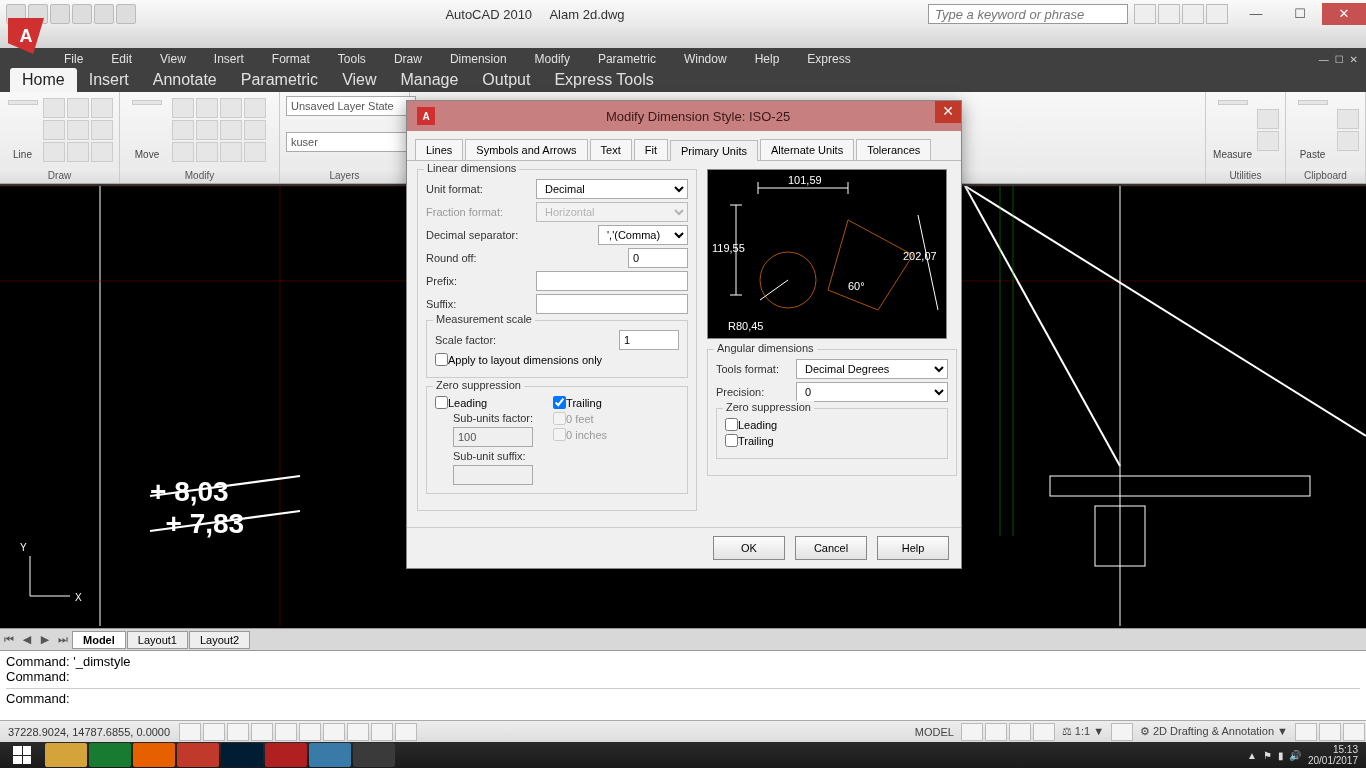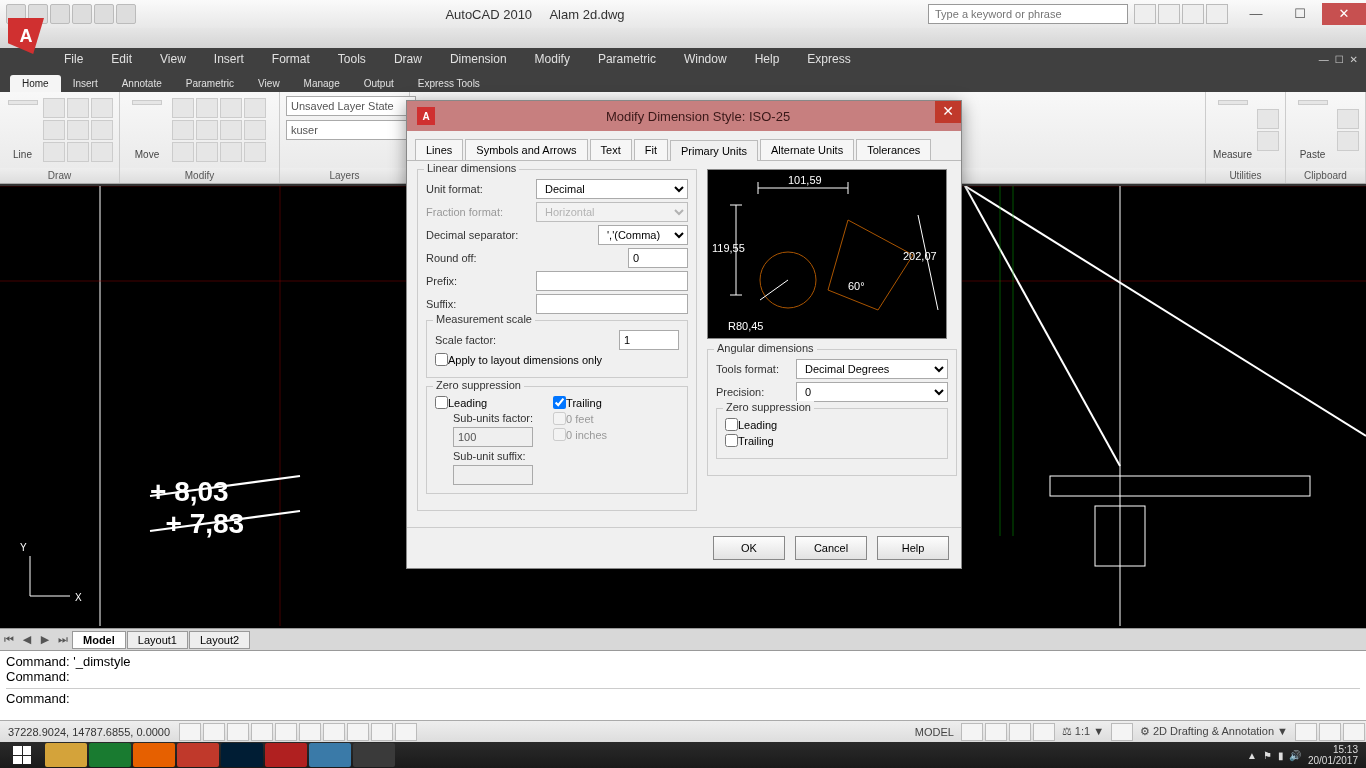--- a/index.html
+++ b/index.html
@@ -3,38 +3,38 @@
 <meta charset="utf-8">
 <style>
 * { box-sizing: border-box; margin: 0; padding: 0; font-family: "Segoe UI", Tahoma, sans-serif; }
 body { width: 1366px; height: 768px; overflow: hidden; background: #333; position: relative; }
 
 
 .titlebar { height: 28px; background: linear-gradient(#fafafa,#e8e8e8); display: flex; align-items: center; font-size: 12px; }
 .titlebar .qat { display: flex; gap: 2px; padding: 0 6px; }
 .titlebar .qat .ico { width: 20px; height: 20px; background: #ddd; border: 1px solid #bbb; border-radius: 2px; }
 .titlebar .title { flex: 1; text-align: center; color: #333; font-size: 13px; }
-.titlebar .search { width: 200px; height: 20px; border: 1px solid #999; background: #fff; font-size: 11px; padding: 0 6px; color: #888; }
+.titlebar .search { width: 200px; height: 20px; border: 1px solid #999; background: #fff; font-size: 13px; padding: 0 6px; color: #888; font-style: italic; }
 .titlebar .right-btns { display: flex; gap: 2px; margin: 0 6px; }
 .titlebar .right-btns .ico { width: 22px; height: 20px; background: #eee; border: 1px solid #bbb; }
 .titlebar .winbtn { width: 44px; height: 22px; text-align: center; line-height: 22px; color: #555; font-size: 13px; }
 .titlebar .winbtn.close { background: #c75050; color: #fff; }
 
 .app-logo-row { height: 20px; background: linear-gradient(#e6e6e6,#d4d4d4); position: relative; }
 .app-logo { position: absolute; left: 8px; top: -10px; width: 36px; height: 36px; background: #d03030; clip-path: polygon(0 0, 100% 0, 70% 100%, 0 70%); display: flex; align-items: center; justify-content: center; color: #fff; font-weight: bold; font-size: 18px; }
 
 
 .menubar { height: 22px; background: #404040; display: flex; align-items: center; padding-left: 50px; gap: 0; }
 .menubar .mitem { color: #e0e0e0; font-size: 12px; padding: 0 14px; cursor: pointer; }
 .menubar .right { margin-left: auto; display: flex; gap: 2px; padding-right: 6px; }
 .menubar .right span { color: #ccc; font-size: 10px; padding: 0 2px; }
 
 
 .ribbon-tabs { height: 22px; background: #404040; display: flex; align-items: flex-end; padding-left: 10px; }
-.ribbon-tabs .rtab { color: #e0e0e0; font-size: 10px; padding: 3px 12px; cursor: pointer; }
+.ribbon-tabs .rtab { color: #e0e0e0; font-size: 16px; padding: 3px 12px; cursor: pointer; }
 .ribbon-tabs .rtab.active { background: #f5f5f5; color: #222; border-radius: 3px 3px 0 0; }
 
 
 .ribbon { height: 92px; background: linear-gradient(#f8f8f8,#e8e8e8); border-bottom: 1px solid #aaa; display: flex; }
 .ribbon .panel { border-right: 1px solid #ccc; display: flex; flex-direction: column; }
 .ribbon .panel .body { flex: 1; display: flex; align-items: center; gap: 4px; padding: 4px 6px; }
 .ribbon .panel .label { text-align: center; font-size: 10px; color: #555; background: linear-gradient(#eee,#ddd); padding: 2px 0; }
 .ribbon .bigbtn { width: 42px; height: 60px; display: flex; flex-direction: column; align-items: center; justify-content: flex-end; font-size: 10px; color: #444; gap: 40px; }
 .ribbon .bigbtn .ico { width: 30px; height: 30px; background: #e6e6e6; border: 1px solid #ccc; margin-bottom: 4px; }
 .ribbon .smgrid { display: flex; flex-direction: column; gap: 2px; }
@@ -222,21 +222,21 @@
             <div class="smico"></div>
             <div class="smico"></div>
             <div class="smico"></div>
             <div class="smico"></div>
           </div>
       </div>
     </div>
     <div class="label">Modify</div>
   </div>
   <div class="panel" style="width:130px">
-    <div class="body" style="flex-direction:column;align-items:stretch;gap:4px">
+    <div class="body" style="flex-direction:column;align-items:stretch;gap:16px">
       <div class="combo">
           <span>Unsaved Layer State</span>
         </div>
       <div class="combo">
           <span>kuser</span>
         </div>
     </div>
     <div class="label">Layers</div>
   </div>
   <div class="panel" style="flex:1">

